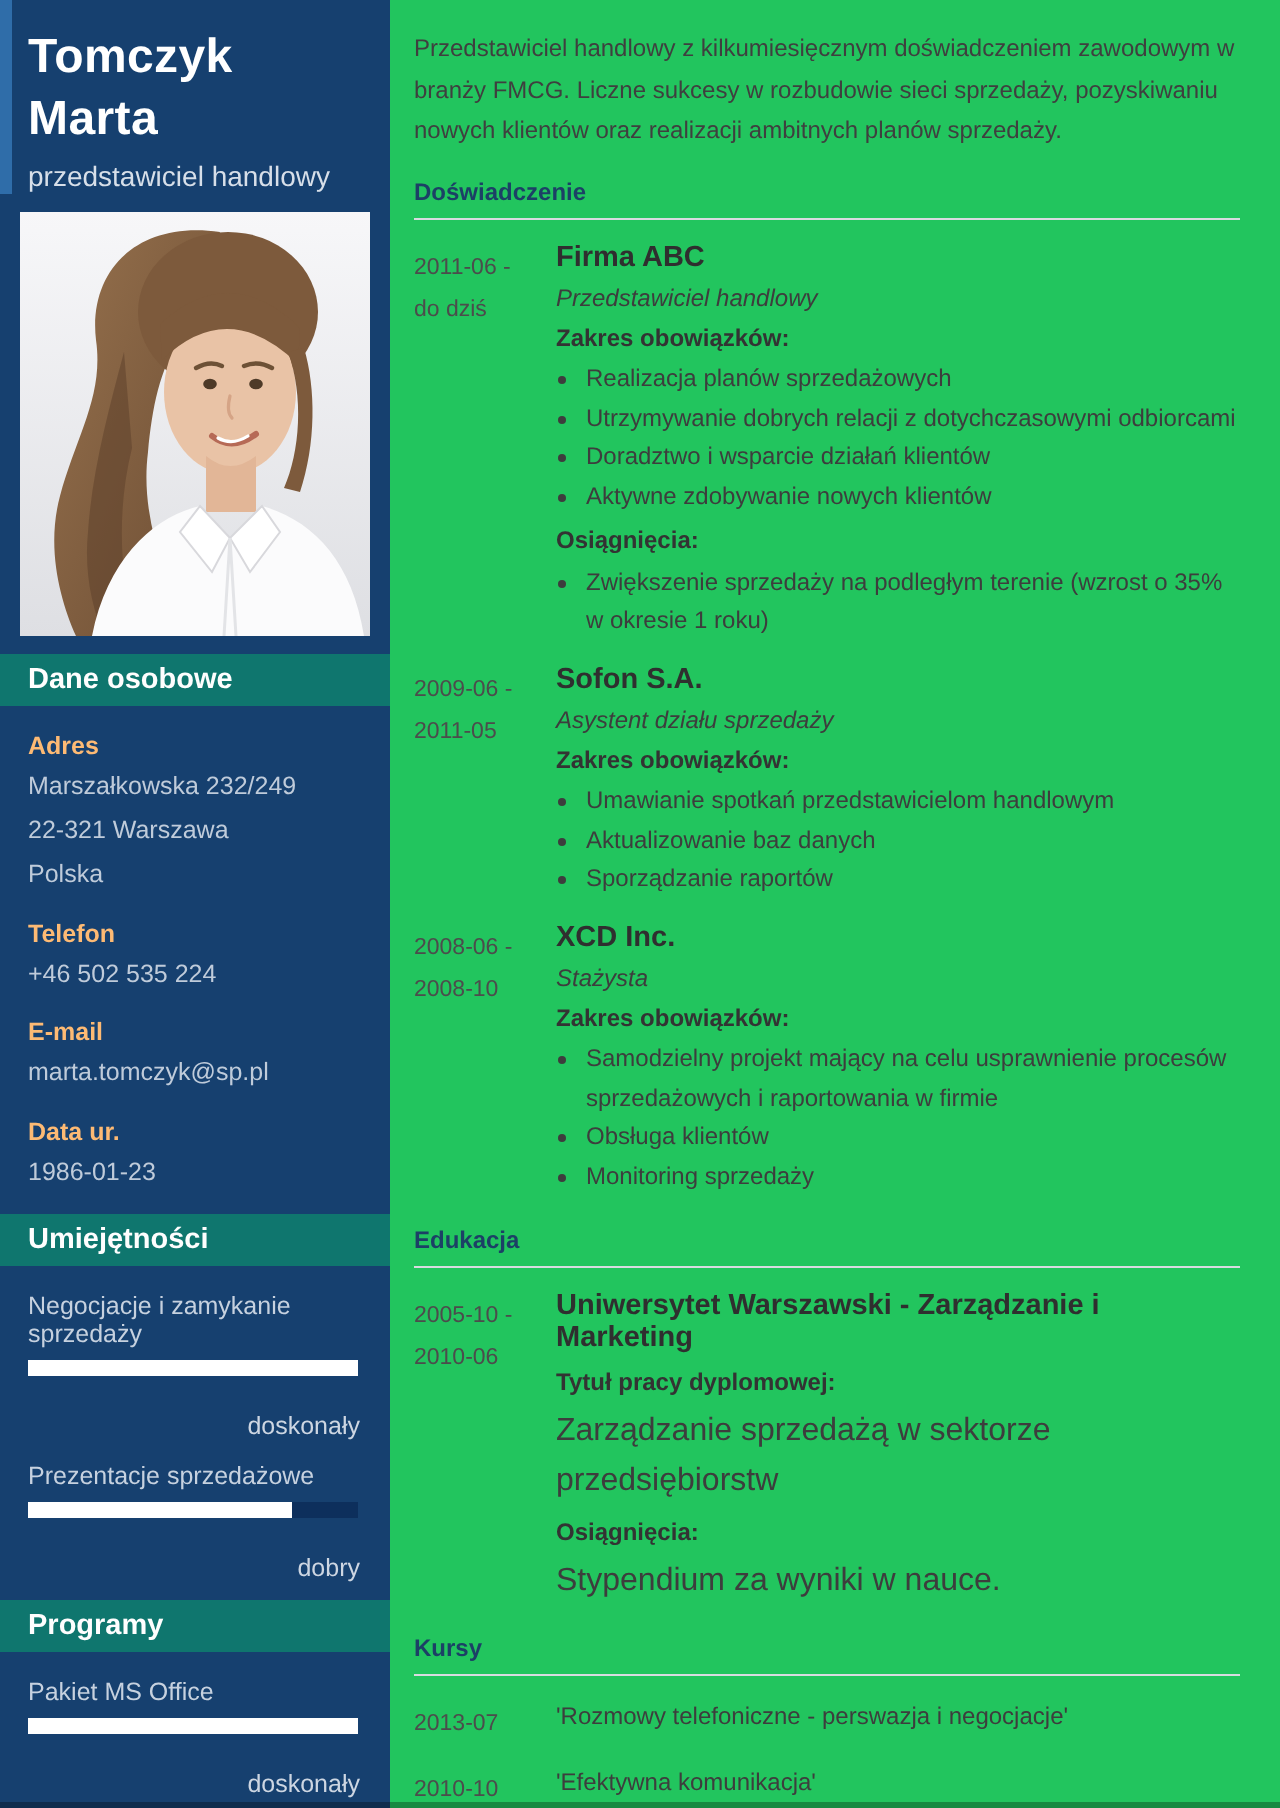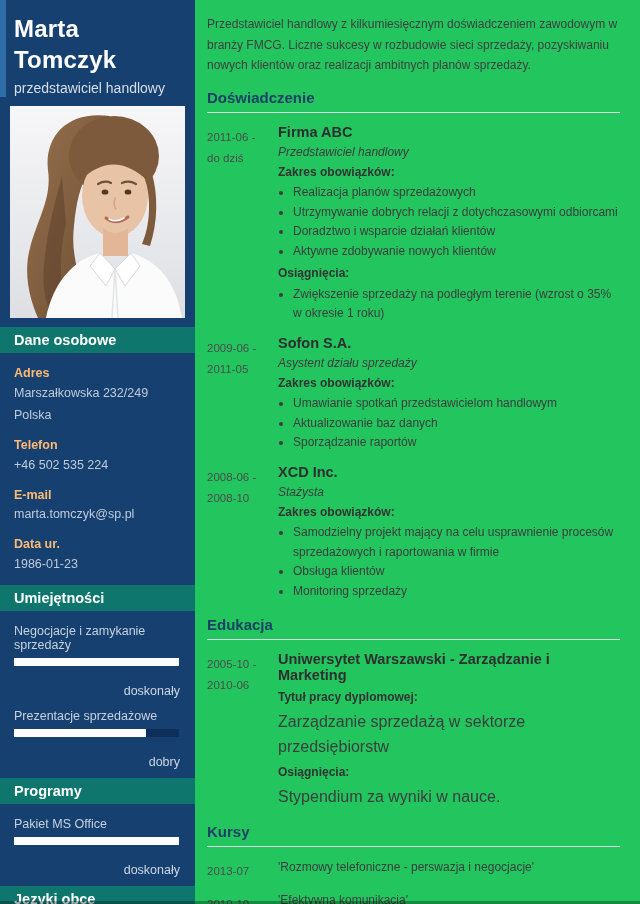--- a/index.html
+++ b/index.html
@@ -25,21 +25,21 @@
   .field-line { color:#bfcbda; font-size:12.5px; line-height:1.75; }
   .meter { margin-top:11px; }
   .meter-label { color:#c6d1df; font-size:12.5px; margin-bottom:6px; }
   .bar-track { width:165px; height:8px; background:#0d2f5c; }
   .bar-fill { height:8px; background:#ffffff; }
   .meter-level { text-align:right; color:#cdd6e2; font-size:12.5px; margin-top:18px; }
 
   
   .main { flex:1; background:#22c55e; padding:14px 20px 0 12px; }
   .summary { color:#3f3f3f; font-size:12px; line-height:1.72; padding-right:2px; }
-  .section-header { color:#1c4066; font-size:15px; font-weight:bold;
+  .section-header { color:#1c4066; font-size:12px; font-weight:bold;
     border-bottom:1px solid #d8dbe0; padding-bottom:6px; margin:13px 0 11px 0; }
   .entry { display:flex; margin-bottom:9px; }
   .dates { width:71px; flex:none; color:#4c4c4c; font-size:11.5px; line-height:1.85; padding-top:3px; }
   .entry-body { flex:1; padding-right:2px; }
   .company { color:#2f2f2f; font-size:14.5px; font-weight:bold; margin-bottom:5px; }
   .role { color:#3d3d3d; font-size:12px; font-style:italic; margin-bottom:4px; }
   .sub-label { color:#333333; font-size:12px; font-weight:bold; margin:3px 0 2px 0; line-height:1.55; }
   .entry-body ul { list-style:disc; padding-left:15px; margin:1px 0 2px 0; }
   .entry-body li { color:#3d3d3d; font-size:12px; line-height:1.62; }
   .plain-line { color:#3d3d3d; font-size:16px; line-height:1.62; }
@@ -49,22 +49,22 @@
 </head>
 <body>
 
 <div class="page">
 
   <aside class="sidebar">
     <div class="accent-stripe"></div>
 
     <div class="name-block">
       <div class="name">
+        <div>Tomczyk</div>
         <div>Marta</div>
-        <div>Tomczyk</div>
       </div>
       <div class="job-title">przedstawiciel handlowy</div>
     </div>
 
     <div class="photo-frame">
       <svg viewBox="0 0 175 212" xmlns="http://www.w3.org/2000/svg">
         <defs>
           <linearGradient id="bg" x1="0" y1="0" x2="0" y2="1">
             <stop offset="0" stop-color="#f7f7f9"></stop>
               <stop offset="1" stop-color="#dedfe3"></stop>
@@ -101,20 +101,21 @@
         <path d="M121 147 L 105 163 L 115 180 L 130 160 Z" fill="#ffffff" stroke="#d8d8dc" stroke-width="1"></path>
         <path d="M105 163 L 102 212 M 108 212 L 105 163" stroke="#e3e4e7" stroke-width="1.5" fill="none"></path>
       </svg>
     </div>
 
     <div class="side-header">Dane osobowe</div>
     <div class="side-body">
       <div class="field">
         <div class="field-label">Adres</div>
         <div class="field-line">Marszałkowska 232/249</div>
+        <div class="field-line">22-321 Warszawa</div>
         <div class="field-line">Polska</div>
       </div>
       <div class="field">
         <div class="field-label">Telefon</div>
         <div class="field-line">+46 502 535 224</div>
       </div>
       <div class="field">
         <div class="field-label">E-mail</div>
         <div class="field-line">marta.tomczyk@sp.pl</div>
       </div>

